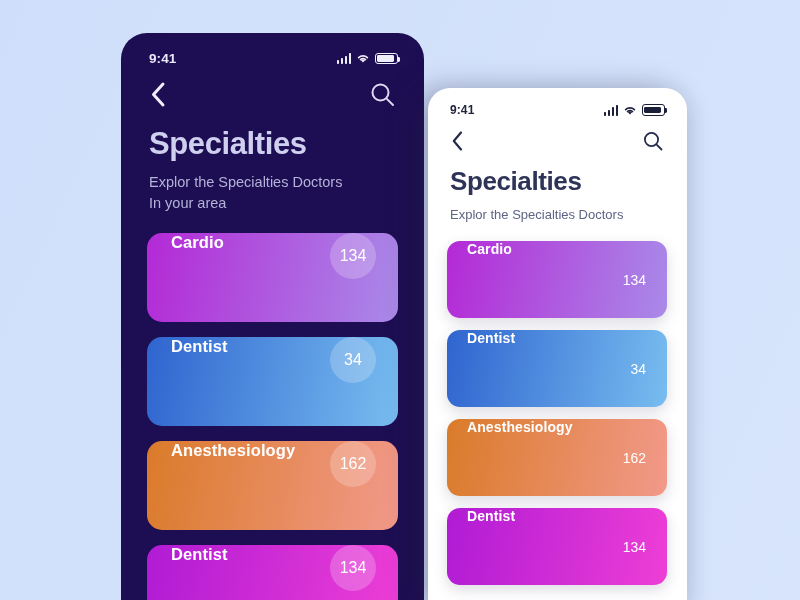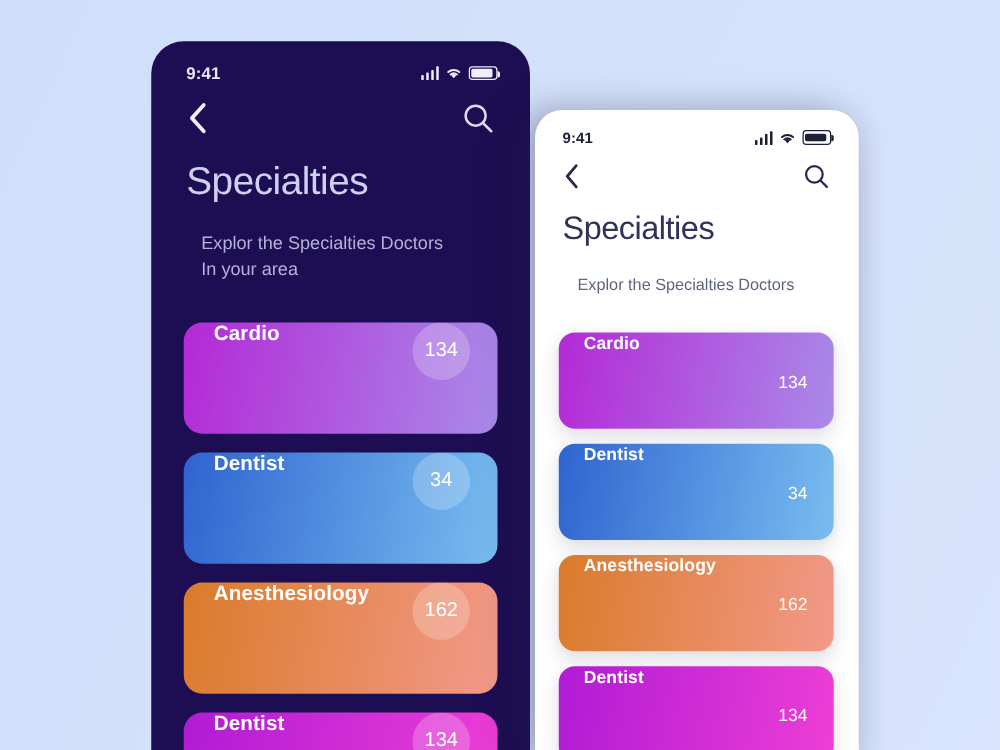--- a/index.html
+++ b/index.html
@@ -148,37 +148,37 @@
   #phone-dark .navrow { padding: 14px 28px 0 28px; }
   #phone-light .navrow { padding: 12px 23px 0 22px; }
 
   .back-icon, .search-icon {
     display: block;
     cursor: pointer;
   }
 
   
   .title {
-    font-weight: 400;
+    font-weight: 700;
     letter-spacing: -.4px;
     margin: 0;
   }
   #phone-dark .title {
     color: #cfd0ef;
     font-size: 31px;
     padding: 14px 28px 0 28px;
   }
   #phone-light .title {
     color: #2e3358;
     font-size: 26px;
     padding: 10px 22px 0 22px;
   }
 
   .subtitle {
-    margin: 12px;
+    margin: 0;
     line-height: 1.42;
   }
   #phone-dark .subtitle {
     color: #b4b2d8;
     font-size: 14.5px;
     padding: 10px 28px 0 28px;
   }
   #phone-light .subtitle {
     color: #5e6485;
     font-size: 13px;

